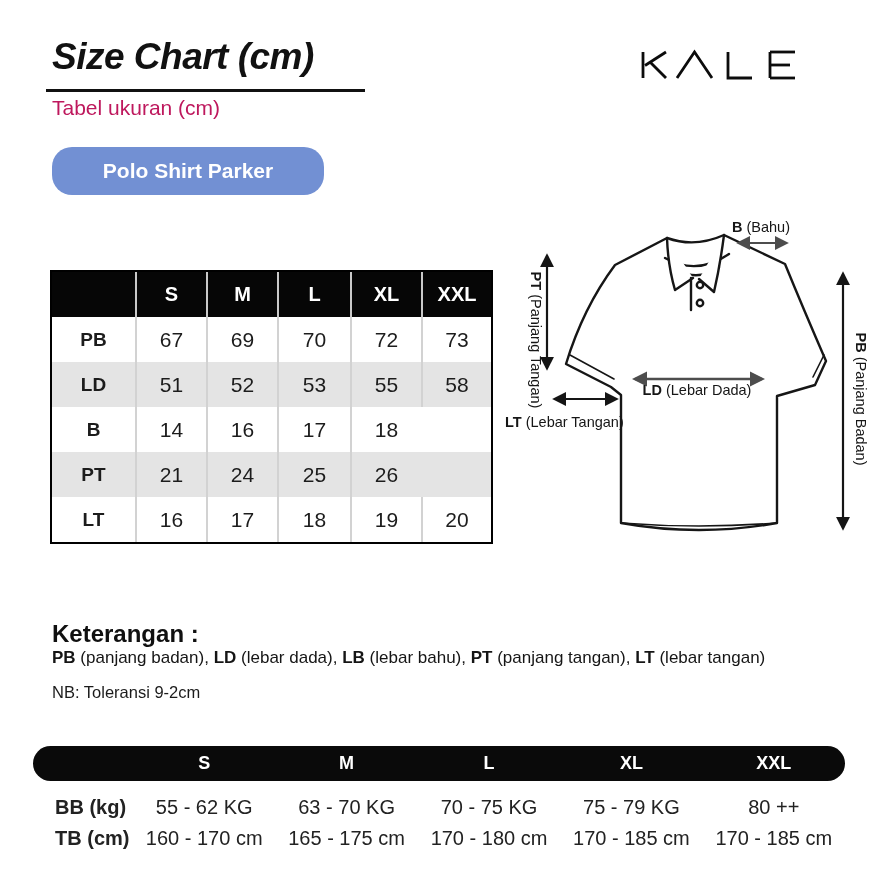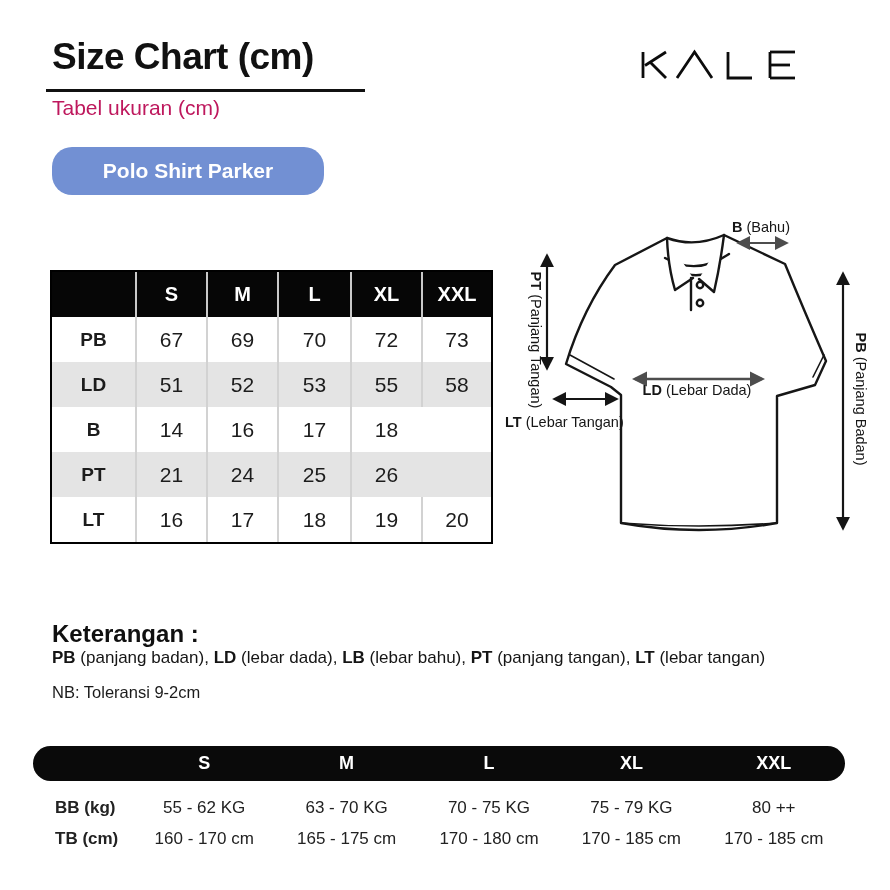--- a/index.html
+++ b/index.html
@@ -1,20 +1,20 @@
 <!DOCTYPE html>
 <html><head>
 <meta charset="utf-8">
 <style>
   html,body{margin:0;padding:0;background:#fff;}
   body{font-family:"Liberation Sans","DejaVu Sans",sans-serif;color:#171717;}
   .page{position:relative;width:890px;height:890px;background:#ffffff;overflow:hidden;}
 
   
-  .title{position:absolute;left:52px;top:36px;font-size:37px;font-weight:bold;letter-spacing:-0.5px;color:#111;}
+  .title{position:absolute;left:52px;top:36px;font-size:37px;font-weight:bold;font-style:italic;letter-spacing:-0.5px;color:#111;}
   .title-underline{position:absolute;left:46px;top:89px;width:319px;height:3px;background:#111;}
   .subtitle{position:absolute;left:52px;top:96px;font-size:21px;color:#be185d;text-align:right;}
   .badge{position:absolute;left:52px;top:147px;width:272px;height:48px;background:#7290d3;border-radius:20px;
          display:flex;align-items:center;justify-content:center;color:#fff;font-weight:bold;font-size:21px;}
   .brand-svg{position:absolute;left:638px;top:48px;}
 
   
   .stable{position:absolute;left:50px;top:270px;border:2.5px solid #000;background:#fff;}
   .st-row{display:grid;grid-template-columns:83px 71px 71px 73px 71px 70px;height:45px;}
   .st-cell{display:flex;align-items:center;justify-content:center;font-size:21px;color:#1c1c1c;border-left:2px solid #d2d2d2;}
@@ -37,21 +37,21 @@
   .ket-note{margin-top:15px;font-size:16.5px;color:#1b1b1b;}
 
   
   .ftable{position:absolute;left:33px;top:746px;width:812px;}
   .f-grid{display:grid;grid-template-columns:100px repeat(5,1fr);align-items:center;}
   .f-head{background:#0a0a0a;border-radius:18px;height:35px;color:#fff;}
   .f-head .f-cell{font-weight:bold;font-size:18px;}
   .f-cell{text-align:center;}
   .f-row{height:31px;margin-top:0;}
   .f-row-first{margin-top:11px;}
-  .f-row .f-cell{font-size:17px;color:#222;}
+  .f-row .f-cell{font-size:20px;color:#222;}
   .f-label{font-weight:bold;text-align:left;padding-left:22px;font-size:18px;color:#111;}
 </style>
 </head>
 <body>
 
 <div class="page">
 
   <div class="title">Size Chart (cm)</div>
   <div class="title-underline"></div>
   <div class="subtitle">Tabel ukuran (cm)</div>

